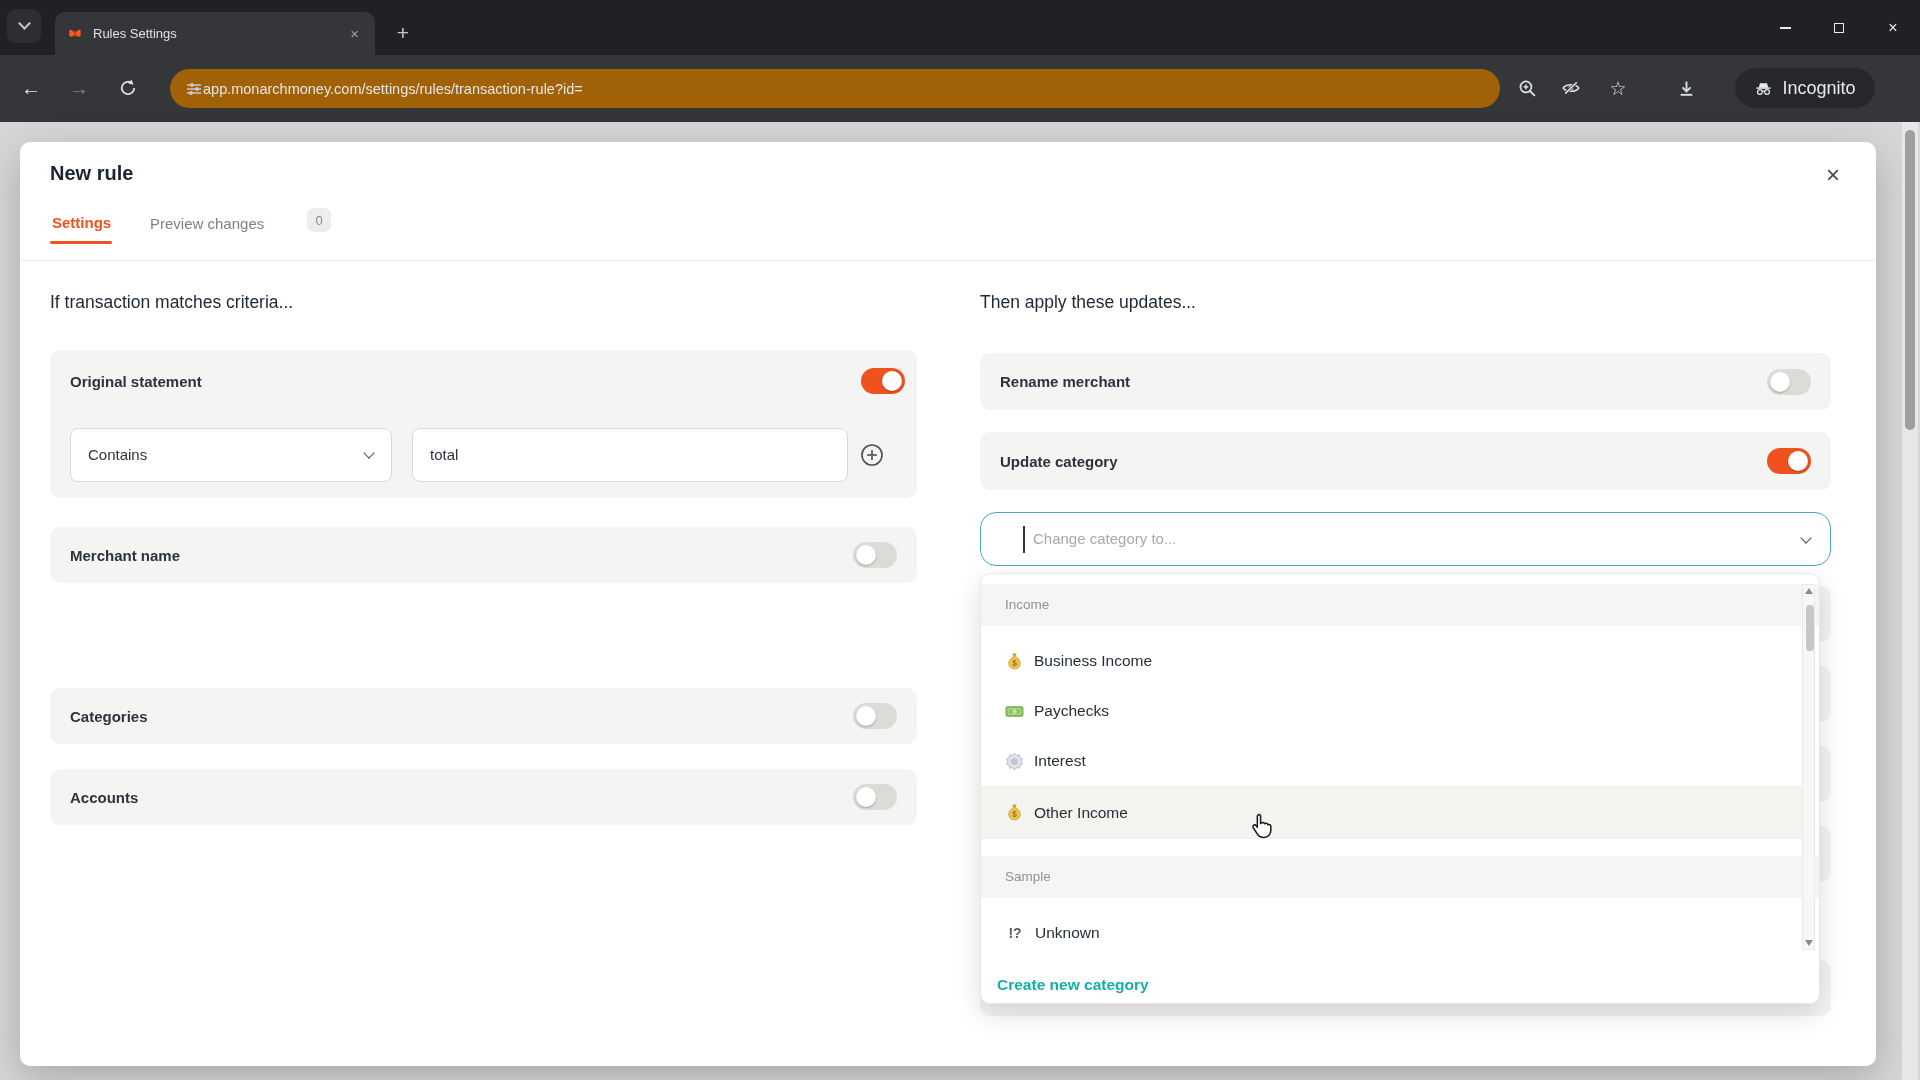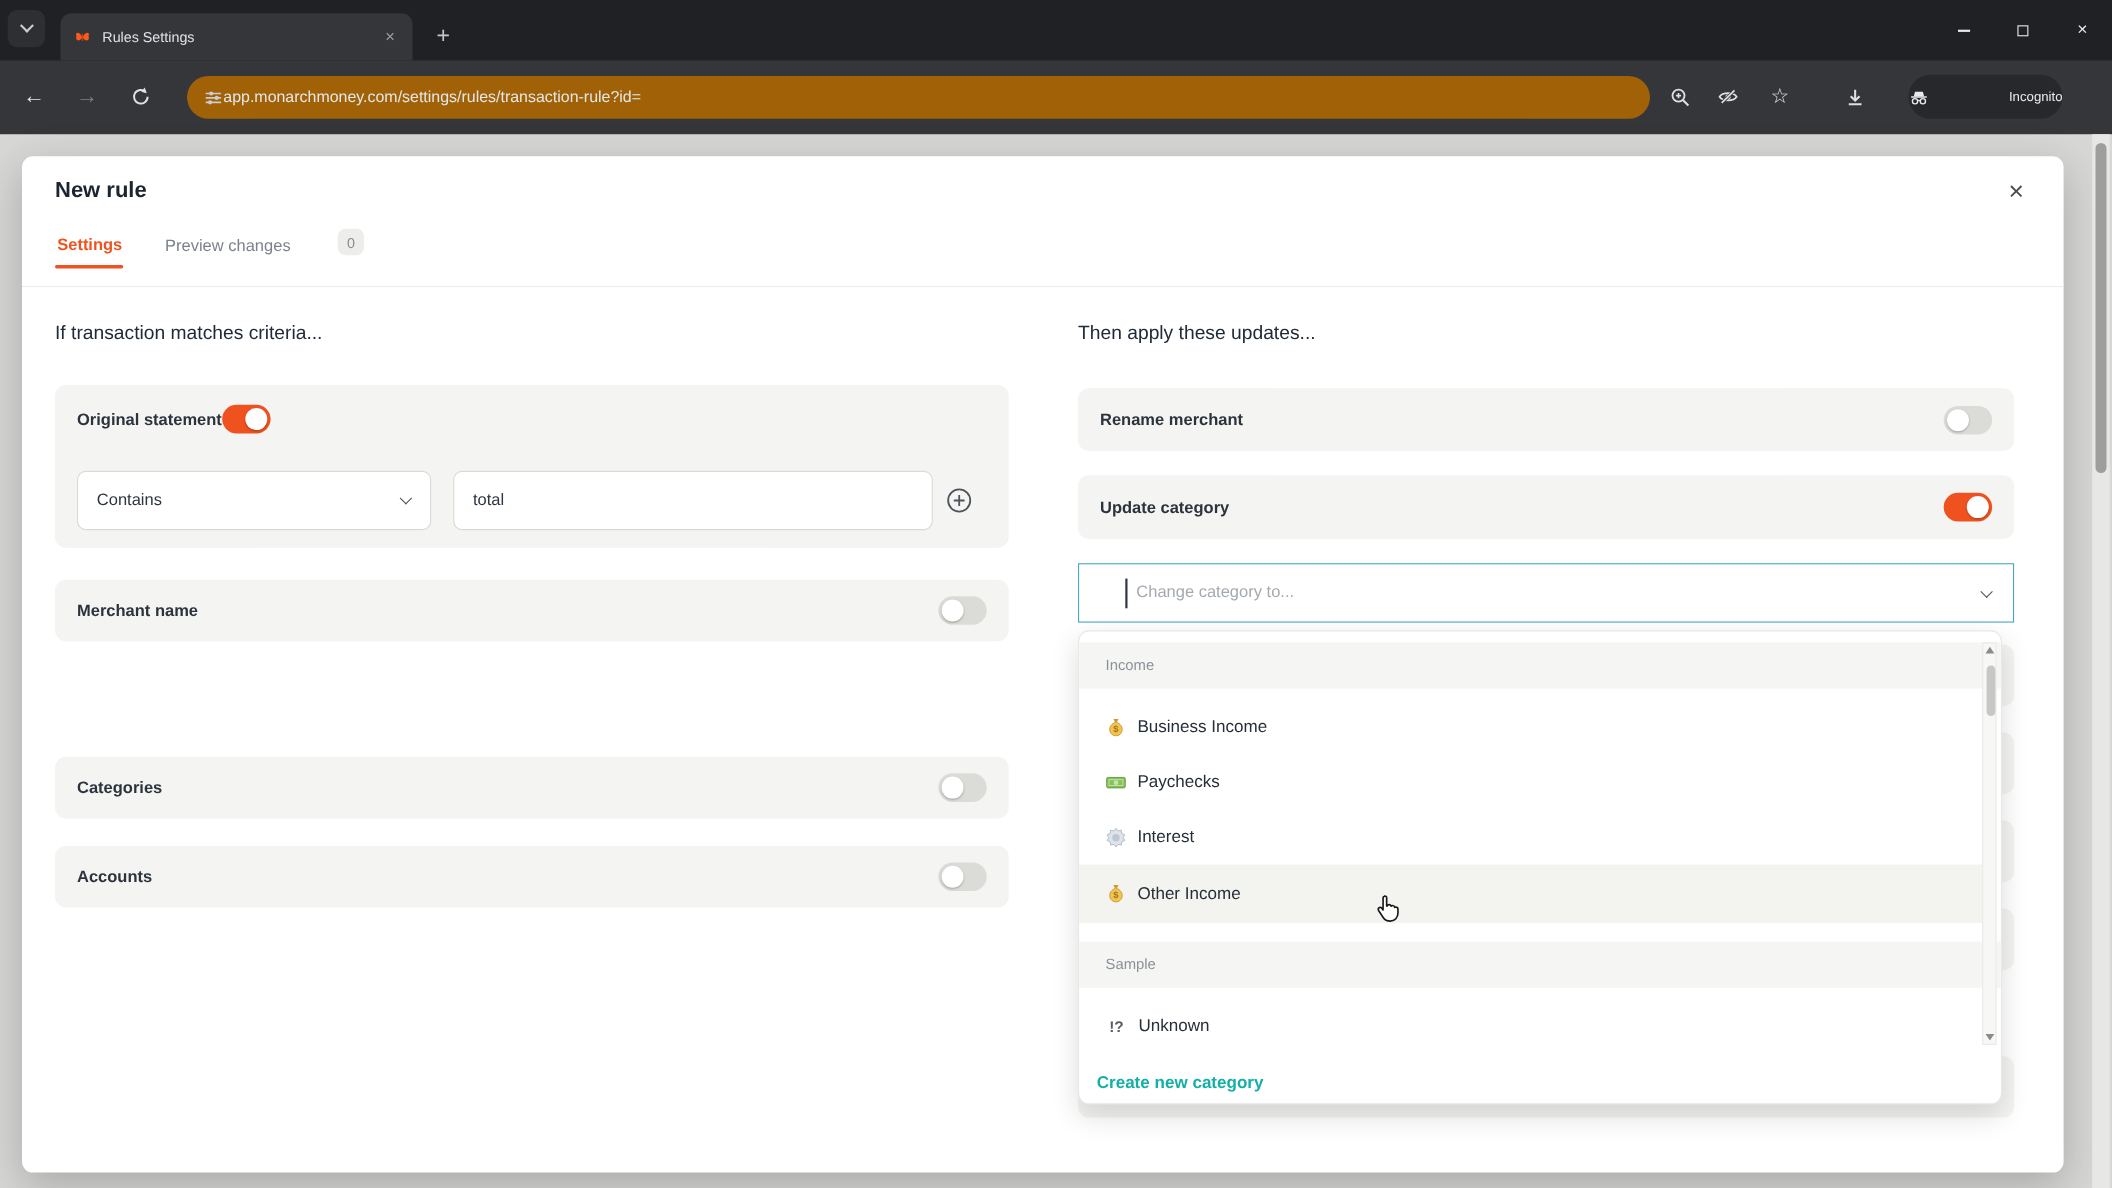--- a/index.html
+++ b/index.html
@@ -16,21 +16,21 @@
   #new-tab{position:absolute;left:388px;top:18px;width:30px;height:30px;color:#c3c7cc;font-size:21px;display:flex;align-items:center;justify-content:center}
   #win-controls{position:absolute;right:0;top:0;height:55px;display:flex}
   .wc{width:54px;height:55px;display:flex;align-items:center;justify-content:center;color:#e8eaed;font-size:16px}
   .min-bar{width:11px;height:2px;background:#e8eaed;display:block}
   .max-box{width:10px;height:10px;border:1.5px solid #e8eaed;display:block}
 
   #navbar{position:absolute;left:0;top:55px;width:1920px;height:67px;background:#35363a}
   .nav-ico{position:absolute;top:16px;width:34px;height:34px;display:flex;align-items:center;justify-content:center;color:#e3e6e9;font-size:20px}
   #urlbar{position:absolute;left:170px;top:14px;width:1330px;height:39px;border-radius:20px;background:#a16207;display:flex;align-items:center;padding:0 16px;gap:1px}
   .url-text{color:#e4e7ea;font-size:14.5px;white-space:nowrap}
-  #incognito-pill{position:absolute;left:1735px;top:13px;width:140px;height:40px;border-radius:20px;background:#26282c;display:flex;align-items:center;justify-content:space-between;gap:9px;color:#e7eaed;font-size:12px}
+  #incognito-pill{position:absolute;left:1735px;top:13px;width:140px;height:40px;border-radius:20px;background:#26282c;display:flex;align-items:center;justify-content:center;gap:9px;color:#e7eaed;font-size:18px}
   .kdot{width:3.5px;height:3.5px;border-radius:50%;background:#dde1e6;margin:2px auto}
 
   
   #viewport{position:absolute;left:0;top:122px;width:1920px;height:958px;background:#d7d7d5}
   #page-scrollbar{position:absolute;left:1902px;top:0;width:16px;height:958px;background:#e7e7e5}
   #page-scroll-thumb{position:absolute;left:3px;top:8px;width:10px;height:300px;background:#9e9e9c;border-radius:5px}
 
   #modal{position:absolute;left:20px;top:20px;width:1856px;height:924px;background:#fff;border-radius:10px;box-shadow:0 12px 40px rgba(0,0,0,.22)}
   #modal-title{position:absolute;left:30px;top:20px;font-size:20px;font-weight:700;color:#1b2530}
   #modal-close{position:absolute;right:26px;top:16px;font-size:24px;color:#454c55;width:34px;height:34px;display:flex;align-items:center;justify-content:center}
@@ -44,29 +44,29 @@
 
   .grey-row{position:absolute;background:#f4f4f2;border-radius:10px;display:flex;align-items:center;justify-content:space-between;padding:0 20px}
   .row-label{font-size:15px;font-weight:700;color:#2b333d}
 
   .toggle{width:44px;height:26px;border-radius:13px;background:var(--toggle-off,#dbdbd7);position:relative;flex:none}
   .toggle::after{content:"";position:absolute;width:20px;height:20px;border-radius:50%;background:#fff;top:3px;left:3px;box-shadow:0 1px 2px rgba(0,0,0,.28)}
   .toggle.on{background:var(--accent,#f0521f)}
   .toggle.on::after{left:21px}
 
   #orig-card{position:absolute;left:30px;top:208px;width:867px;height:148px;background:#f4f4f2;border-radius:10px}
-  #orig-head{position:absolute;left:20px;right:12px;top:14px;height:34px;display:flex;align-items:center;justify-content:flex-start}
+  #orig-head{position:absolute;left:20px;right:12px;top:14px;height:34px;display:flex;align-items:center;justify-content:space-between}
   .field{position:absolute;top:78px;height:54px;background:#fff;border:1px solid #d9d9d5;border-radius:8px;font-size:15px;color:#2e353f;line-height:52px;padding:0 17px}
   #contains-select{left:20px;width:322px}
   #value-input{left:362px;width:436px}
   .sel-chev{width:8px;height:8px;border-right:1.8px solid #4a515a;border-bottom:1.8px solid #4a515a;transform:rotate(45deg);position:absolute;right:18px;top:20px}
   #add-criteria{position:absolute;left:810px;top:93px;width:24px;height:24px}
 
   .right-col-row{left:960px;width:851px}
-  #cat-select{position:absolute;left:960px;top:370px;width:851px;height:54px;background:#fff;border:1.5px solid var(--focus-border,#49a8c0);border-radius:0;z-index:2}
+  #cat-select{position:absolute;left:960px;top:370px;width:851px;height:54px;background:#fff;border:1.5px solid var(--focus-border,#49a8c0);border-radius:16px;z-index:2}
   #cat-caret{position:absolute;left:42px;top:13px;width:2px;height:27px;background:#2f3640}
   #cat-placeholder{position:absolute;left:52px;top:0;line-height:52px;font-size:15px;color:#a4aaaf}
   #cat-chev{top:21px;right:20px}
 
   .ghost{position:absolute;left:960px;width:851px;height:56px;background:#f4f4f2;border-radius:10px;z-index:1}
 
   #dropdown{position:absolute;left:960px;top:431px;width:840px;height:431px;background:#fff;border:1px solid #e8e8e6;border-radius:10px;box-shadow:0 10px 26px rgba(0,0,0,.14);z-index:5;overflow:hidden}
   .dd-band{position:absolute;left:0;right:0;height:42px;background:#f5f5f3;color:#8d9298;font-size:13.5px;line-height:42px;padding-left:24px}
   .dd-item{position:absolute;left:0;right:14px;height:50px;display:flex;align-items:center;gap:10px;padding-left:24px;font-size:15.5px;color:#262e37}
   .dd-item.hl{background:#f3f3f0}

